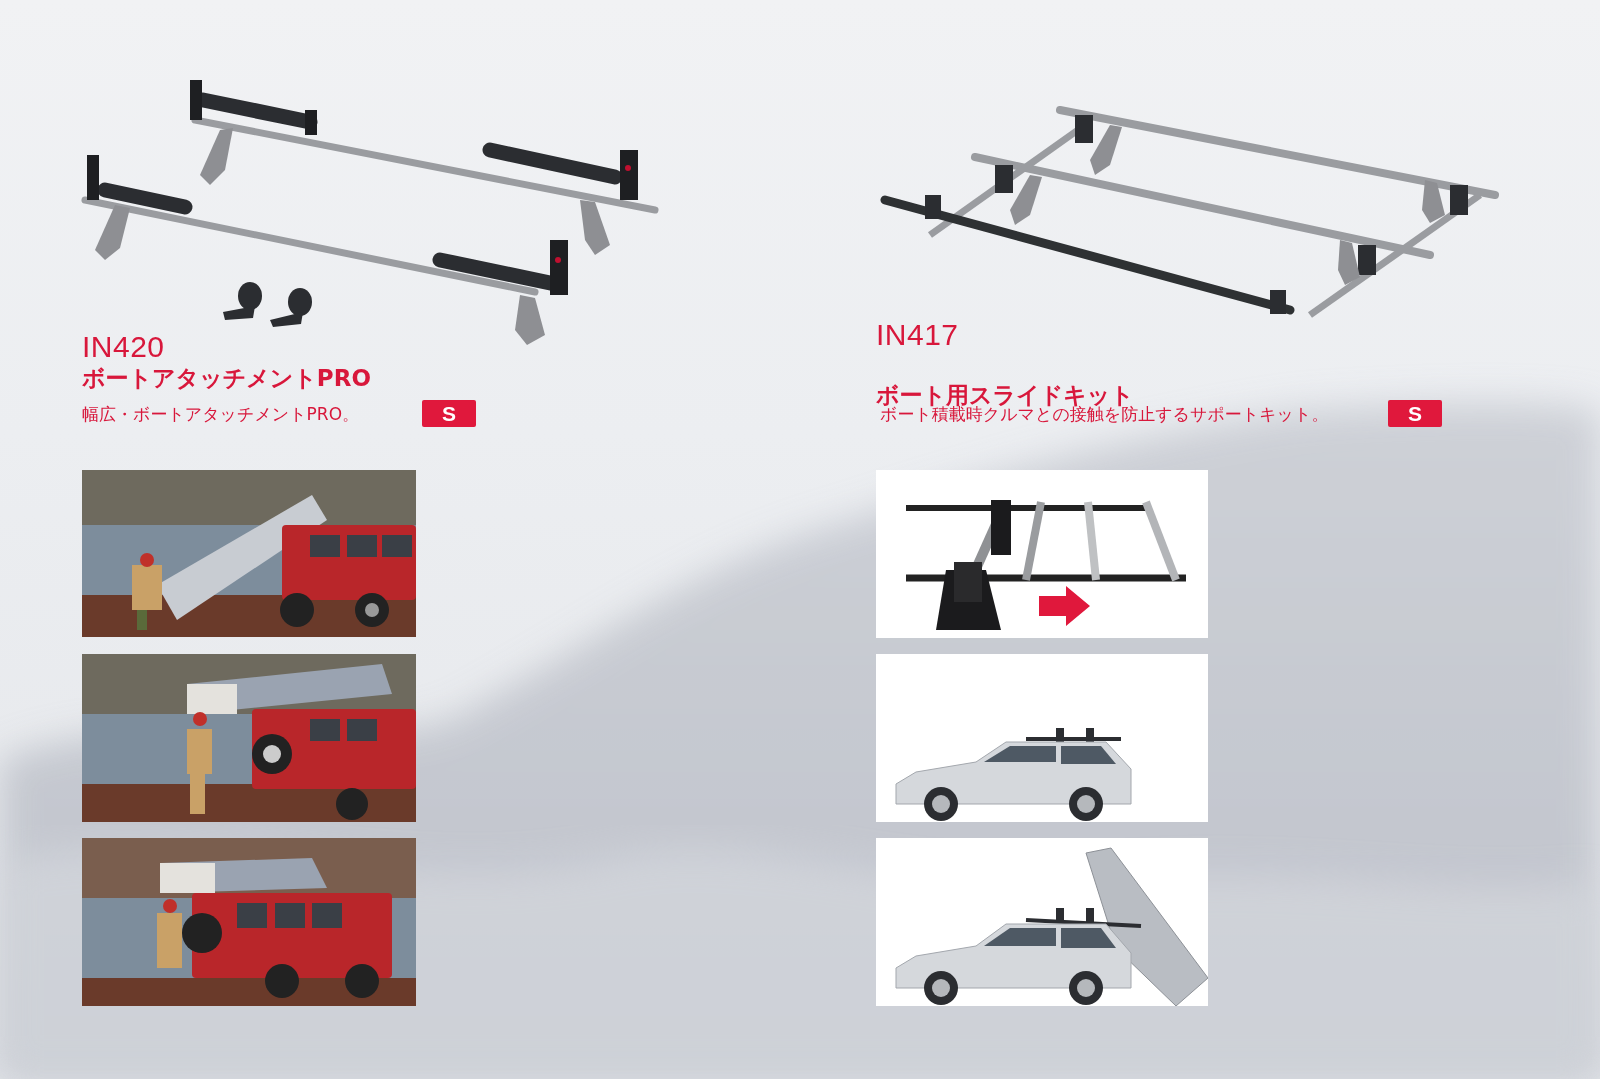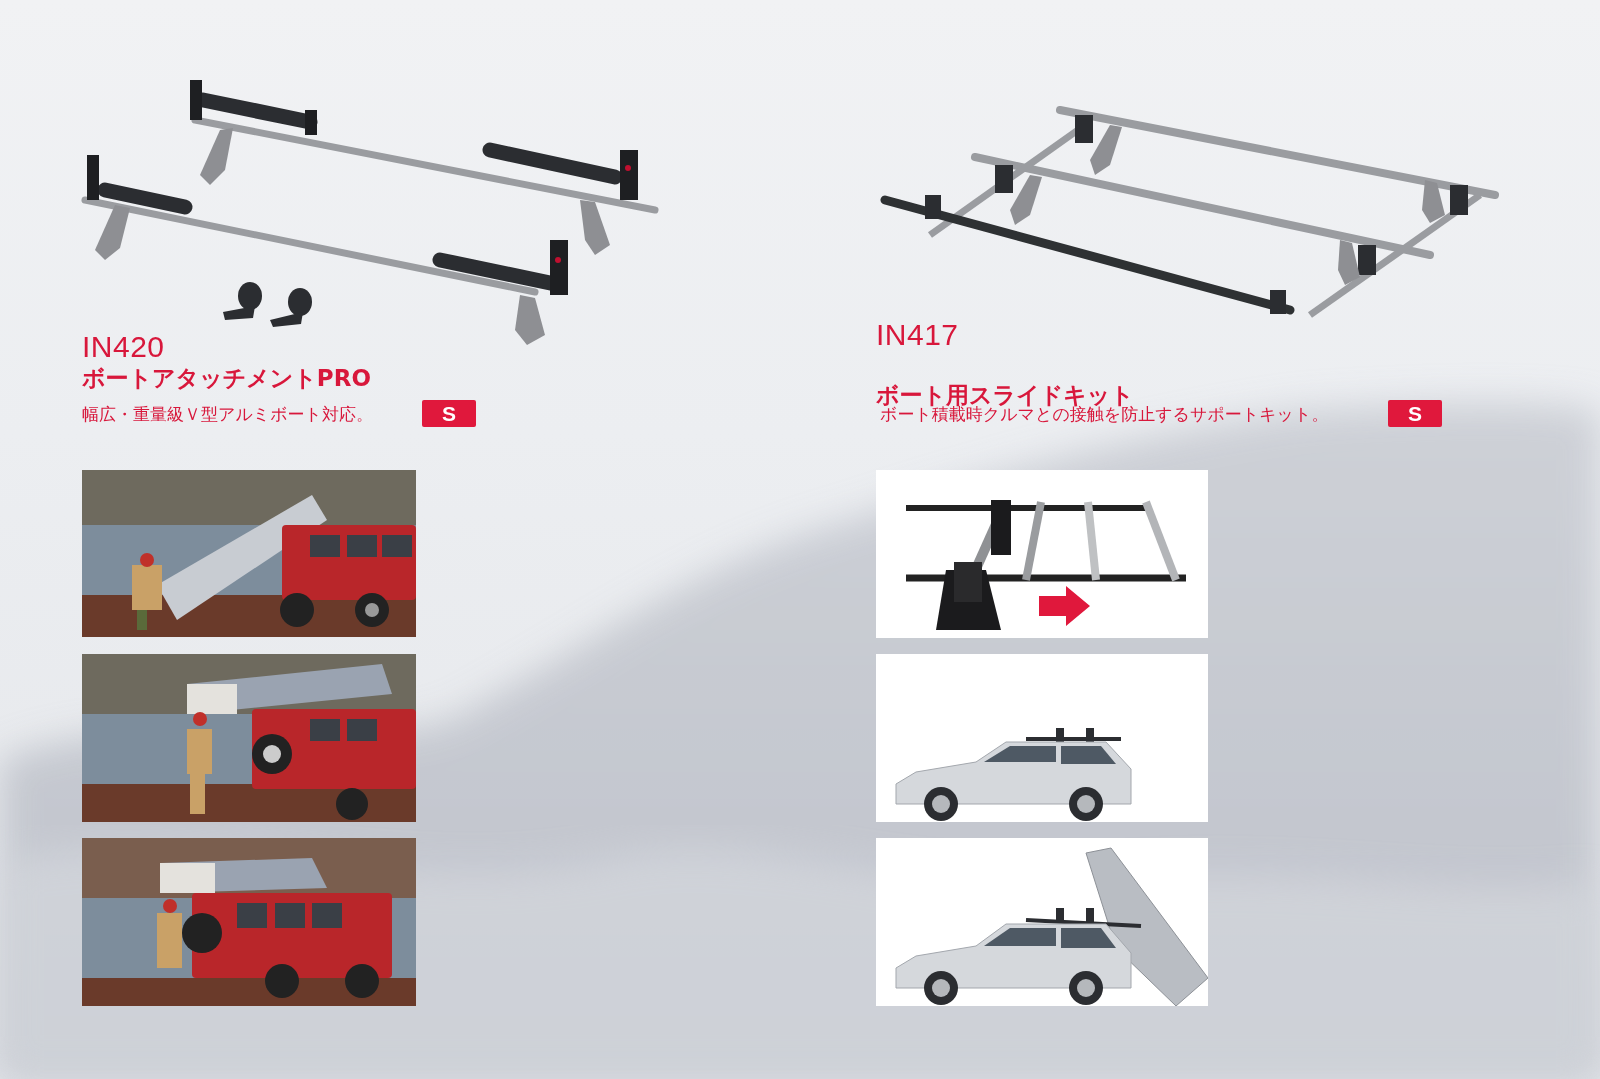--- a/index.html
+++ b/index.html
@@ -77,21 +77,21 @@
   <path d="M445,225 L460,228 L470,265 L452,275 L440,260 Z" fill="#8e8f93"></path>
 
   <ellipse cx="175" cy="226" rx="12" ry="14" fill="#2b2d31"></ellipse>
   <path d="M148,242 L180,236 L178,248 L150,250 Z" fill="#2b2d31"></path>
   <ellipse cx="225" cy="232" rx="12" ry="14" fill="#2b2d31"></ellipse>
   <path d="M195,250 L228,242 L226,254 L198,257 Z" fill="#2b2d31"></path>
 </svg>
 
 <div class="code" style="left:82px;top:328px">IN420</div>
 <div class="name" style="left:82px;top:365px">ボートアタッチメントPRO</div>
-<div class="desc" style="left:82px;top:404px">幅広・重量級Ｖ型アルミボート対応。</div>
+<div class="desc" style="left:82px;top:404px">幅広・ボートアタッチメントPRO。</div>
 <div class="badge" style="left:422px;top:400px">S</div>
 
 <div class="photo" style="left:82px;top:470px;width:334px;height:167px">
   <svg width="334" height="167" viewBox="0 0 334 167">
     <rect width="334" height="60" fill="#6e6a5e"></rect>
     <rect y="55" width="334" height="75" fill="#7d8d9c"></rect>
     <rect y="125" width="334" height="42" fill="#6a3a2a"></rect>
     <polygon points="75,115 230,25 245,50 95,150" fill="#c8ccd2"></polygon>
     <rect x="200" y="55" width="134" height="75" rx="4" fill="#b9262a"></rect>
     <rect x="228" y="65" width="30" height="22" fill="#3a3f46"></rect>

